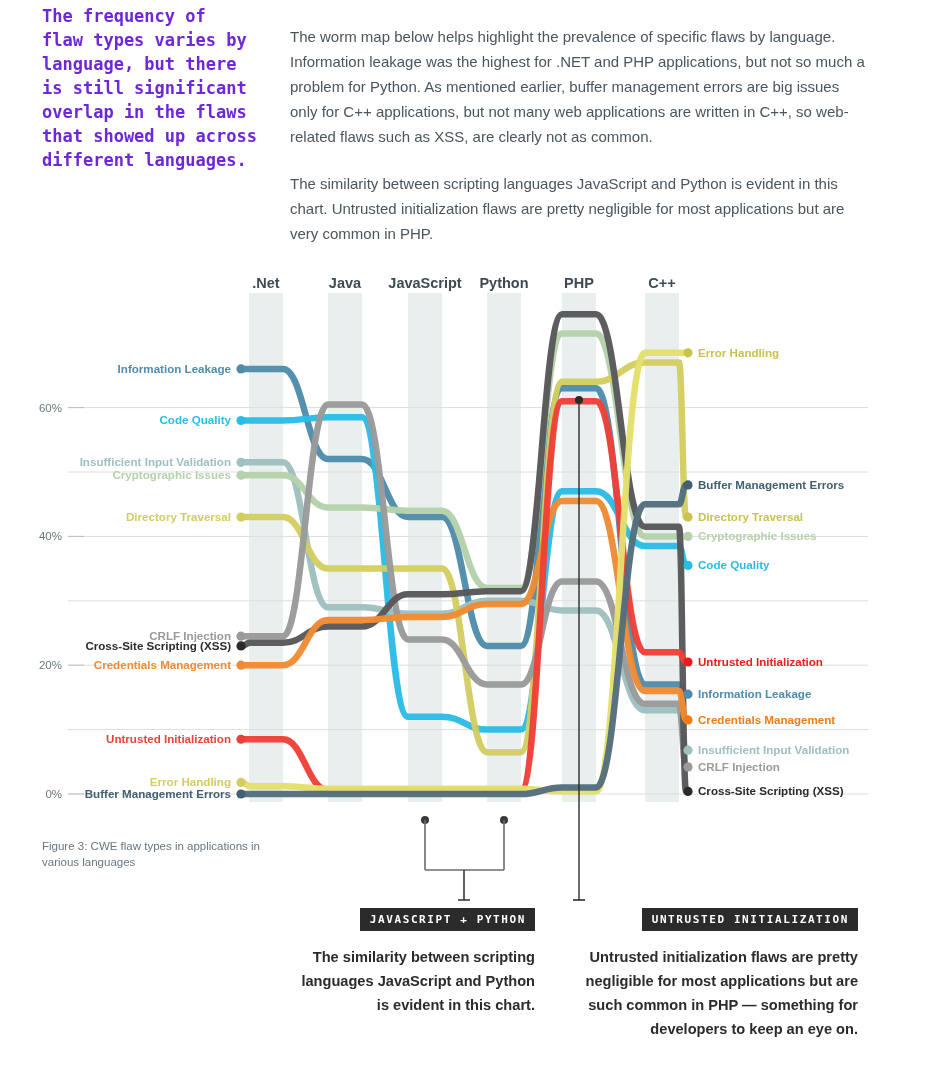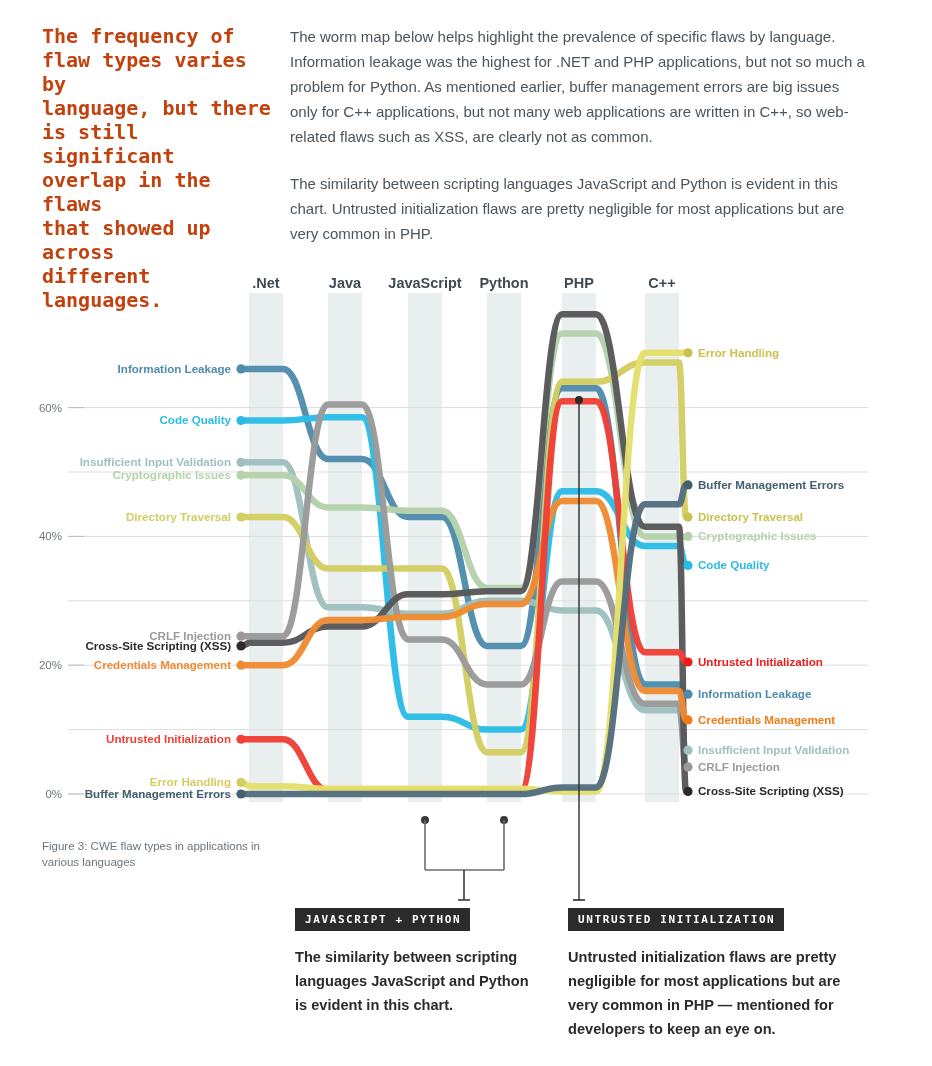--- a/index.html
+++ b/index.html
@@ -4,23 +4,23 @@
 <style>
   html,body{margin:0;padding:0;}
   body{
     width:932px;height:1066px;background:#ffffff;
     font-family:"Liberation Sans", sans-serif;
     color:#3f4a52;position:relative;overflow:hidden;
   }
   
   #top{position:absolute;left:0;top:0;width:932px;height:240px;}
   #pullquote{
-    position:absolute;left:42px;top:24px;width:230px;
+    position:absolute;left:42px;top:4px;width:230px;
     font-family:"DejaVu Sans Mono","Liberation Mono",monospace;
-    font-size:20px;line-height:24px;font-weight:bold;color:#c2410c;
+    font-size:17px;line-height:24px;font-weight:bold;color:#6d28d9;
     letter-spacing:0px;white-space:pre-wrap;
   }
   #intro{position:absolute;left:290px;top:24px;width:585px;}
   #intro p{margin:0 8px 22px 0;font-size:15px;line-height:25px;color:#4a555d;}
 
   
   #chart{position:absolute;left:0;top:240px;width:932px;height:600px;}
   #chart svg{display:block;}
   .colhead{
     font-size:14.5px;font-weight:bold;fill:#3f4a52;text-anchor:middle;
@@ -30,21 +30,21 @@
   .lbl{font-size:11.6px;font-weight:bold;font-family:"Liberation Sans",sans-serif;}
   .lbl-l{text-anchor:end;}
   .lbl-r{text-anchor:start;}
 
   #figcap{
     position:absolute;left:42px;top:838px;width:220px;
     font-size:11.5px;line-height:16px;color:#6b757c;
   }
 
   
-  .callout{position:absolute;}
+  .callout{position:absolute;text-align:right;}
   .tag{
     display:inline-block;background:#2b2b2b;color:#ffffff;
     font-family:"DejaVu Sans Mono","Liberation Mono",monospace;
     font-size:11px;font-weight:bold;letter-spacing:1.6px;
     padding:5px 9px 5px 10px;white-space:nowrap;
   }
   .ctext{
     margin-top:14px;font-size:14.6px;line-height:24px;
     font-weight:bold;color:#2b2b2b;
   }
@@ -170,14 +170,14 @@
 </div>
 
 <div id="figcap">Figure 3: CWE flaw types in applications in various languages</div>
 
 <div class="callout" id="callout1">
   <span class="tag">JAVASCRIPT + PYTHON</span>
   <div class="ctext">The similarity between scripting languages JavaScript and Python is evident in this chart.</div>
 </div>
 <div class="callout" id="callout2">
   <span class="tag">UNTRUSTED INITIALIZATION</span>
-  <div class="ctext">Untrusted initialization flaws are pretty negligible for most applications but are very common in PHP — mentioned for developers to keep an eye on.</div>
+  <div class="ctext">Untrusted initialization flaws are pretty negligible for most applications but are such common in PHP — something for developers to keep an eye on.</div>
 </div>
 
 </body></html>

